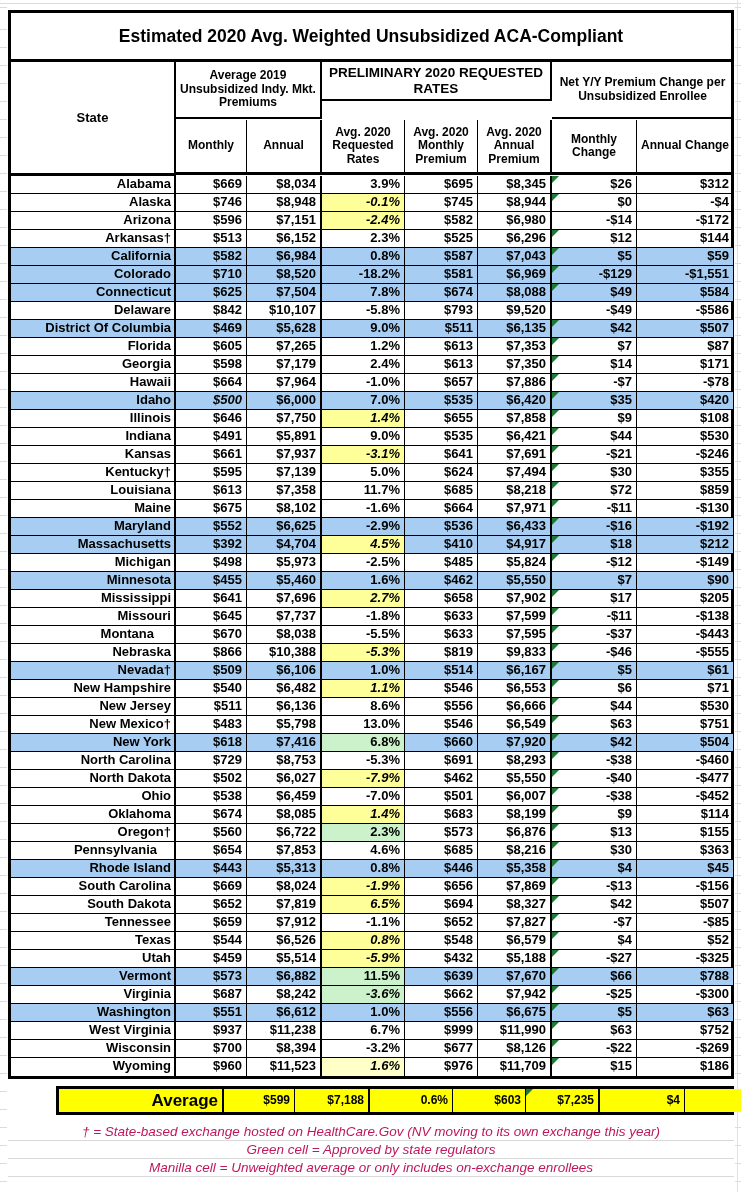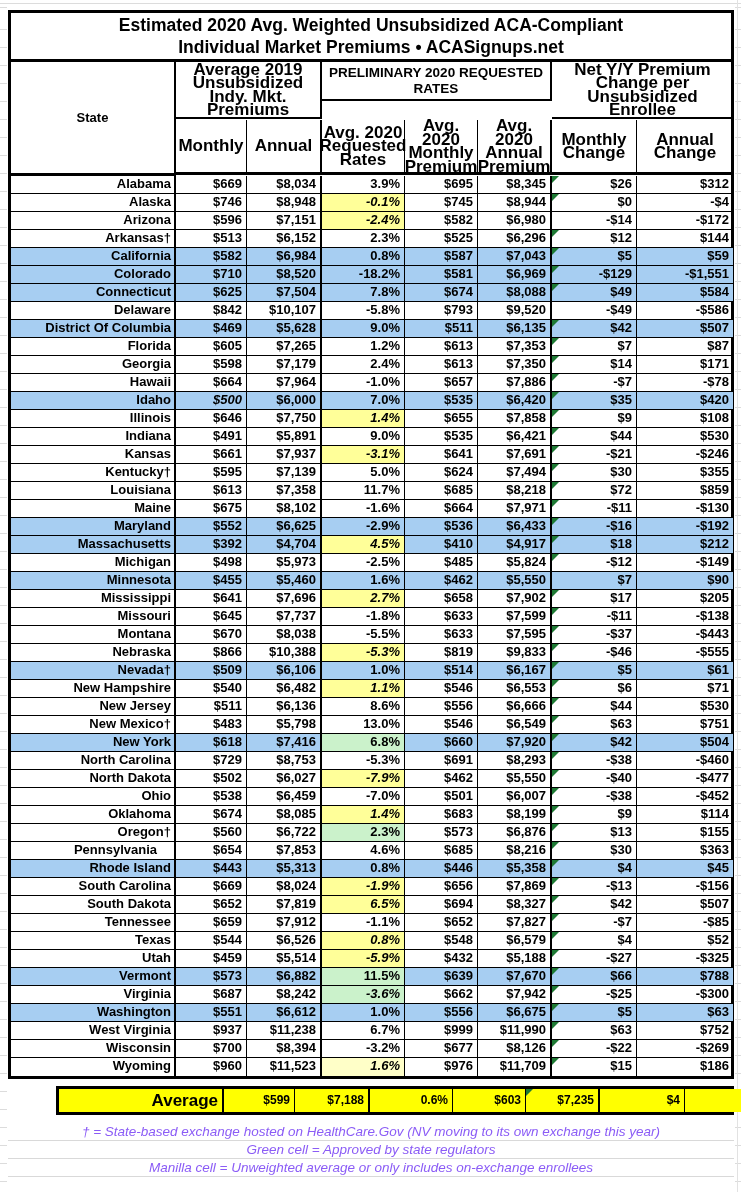--- a/index.html
+++ b/index.html
@@ -16,21 +16,21 @@
   .sheet { position:relative; z-index:1; width:726px; margin:10px 0 0 8px; }
 
   .title-box { border:3px solid #000; border-bottom:none; height:49px;
     display:flex; flex-direction:column; justify-content:center; align-items:center;
     text-align:center; font-weight:700; font-size:17.5px; line-height:22px; background:#fff; }
 
   .table { border:3px solid #000; background:#fff; }
   .hdr { display:grid; grid-template-columns:165px 71px 75px 83px 73px 74px 85px 96px; }
   .hdr .cell { border-right:1px solid #000; border-bottom:2px solid #000;
     display:flex; align-items:center; justify-content:center; text-align:center;
-    font-weight:700; font-size:17px; line-height:13.5px; padding:1px 2px; }
+    font-weight:700; font-size:12px; line-height:13.5px; padding:1px 2px; }
   .hdr .cell.gb { border-right:2px solid #000; }
   .hdr .cell.last { border-right:none; }
   .state-hd { grid-row:1 / span 2; height:114px; border-bottom:none !important; font-size:13px !important; }
   .g19 { grid-column:2 / span 2; height:57px; }
   .g20 { grid-column:4 / span 3; height:39px; font-size:13.5px !important; line-height:16px !important; }
   .gch { grid-column:7 / span 2; height:57px; }
   .sub { height:55px; }
   .hdr-bottom { border-bottom:3px solid #000 !important; }
 
   .row { display:grid; grid-template-columns:165px 71px 75px 83px 73px 74px 85px 96px; height:18px; }
@@ -52,35 +52,34 @@
 
   .avg-row { display:grid; grid-template-columns:165px 71px 75px 83px 73px 74px 85px 96px;
     border:3px solid #000; height:29px; background:#ffff00;margin-left:48px; }
   .avg-row .cell { border-right:1px solid #000; position:relative; background:#ffff00;
     font-weight:700; font-size:12px; line-height:23px; text-align:right; padding-right:4px; white-space:nowrap; }
   .avg-row .cell.gb { border-right:2px solid #000; }
   .avg-row .cell.last { border-right:none; }
 
   .footnotes { margin-top:8px; }
   .footnote { height:18px; border-bottom:1px solid #d9d9d9; text-align:center;
-    font-style:italic; font-size:13.5px; line-height:17px; font-weight:400; color:#8b5cf6; }
+    font-style:italic; font-size:13.5px; line-height:17px; font-weight:400; color:#be185d; }
 </style>
 </head>
 <body>
 
 <div class="margin-grid left"></div>
 <div class="margin-grid right"></div>
 <div class="top-gridline"></div>
 <div class="right-gridline"></div>
 
 <div class="sheet">
 
   <div class="title-box">
     <div>Estimated 2020 Avg. Weighted Unsubsidized ACA-Compliant</div>
-    <div>Individual Market Premiums • ACASignups.net</div>
   </div>
 
   <div class="table">
     <div class="hdr">
       <div class="cell gb state-hd hdr-bottom">State</div>
       <div class="cell g19 gb">Average 2019 Unsubsidized Indy. Mkt. Premiums</div>
       <div class="cell g20 gb">PRELIMINARY 2020 REQUESTED RATES</div>
       <div class="cell gch last">Net Y/Y Premium Change per Unsubsidized Enrollee</div>
       <div class="cell sub hdr-bottom" style="grid-column:2">Monthly</div>
       <div class="cell sub gb hdr-bottom">Annual</div>
@@ -335,21 +334,21 @@
     <div class="cell gb" style="padding-right:3px">Missouri</div>
     <div class="cell">$645</div>
     <div class="cell gb">$7,737</div>
     <div class="cell">-1.8%</div>
     <div class="cell">$633</div>
     <div class="cell gb">$7,599</div>
     <div class="cell tri">-$11</div>
     <div class="cell last">-$138</div>
   </div>
         <div class="row">
-    <div class="cell gb" style="padding-right:3px">Montana</div>
+    <div class="cell gb" style="padding-right:20px">Montana</div>
     <div class="cell">$670</div>
     <div class="cell gb">$8,038</div>
     <div class="cell">-5.5%</div>
     <div class="cell">$633</div>
     <div class="cell gb">$7,595</div>
     <div class="cell tri">-$37</div>
     <div class="cell last">-$443</div>
   </div>
         <div class="row">
     <div class="cell gb" style="padding-right:3px">Nebraska</div>

